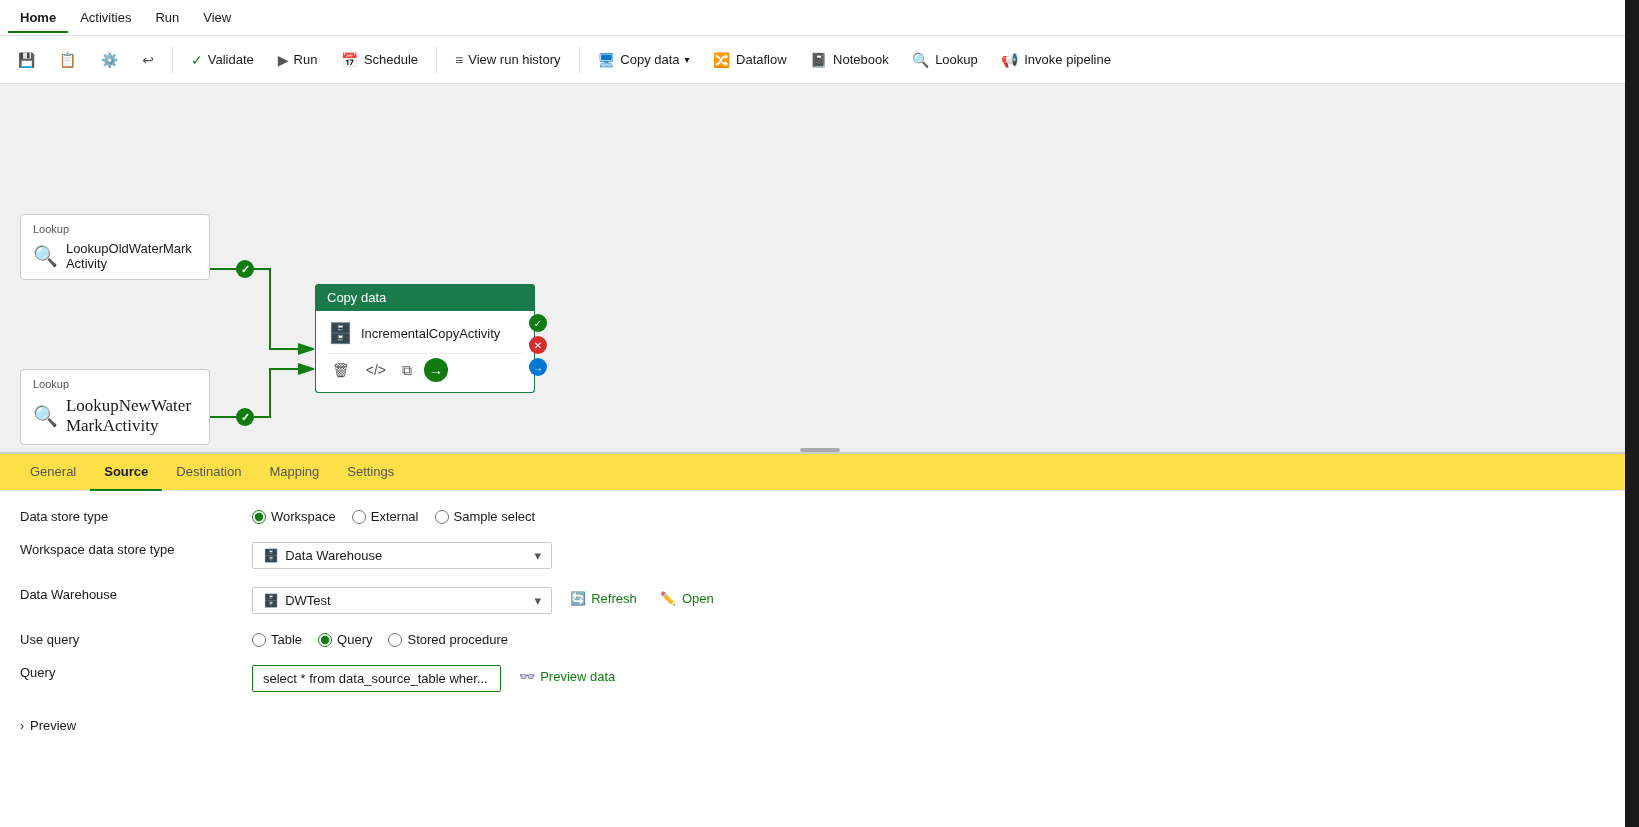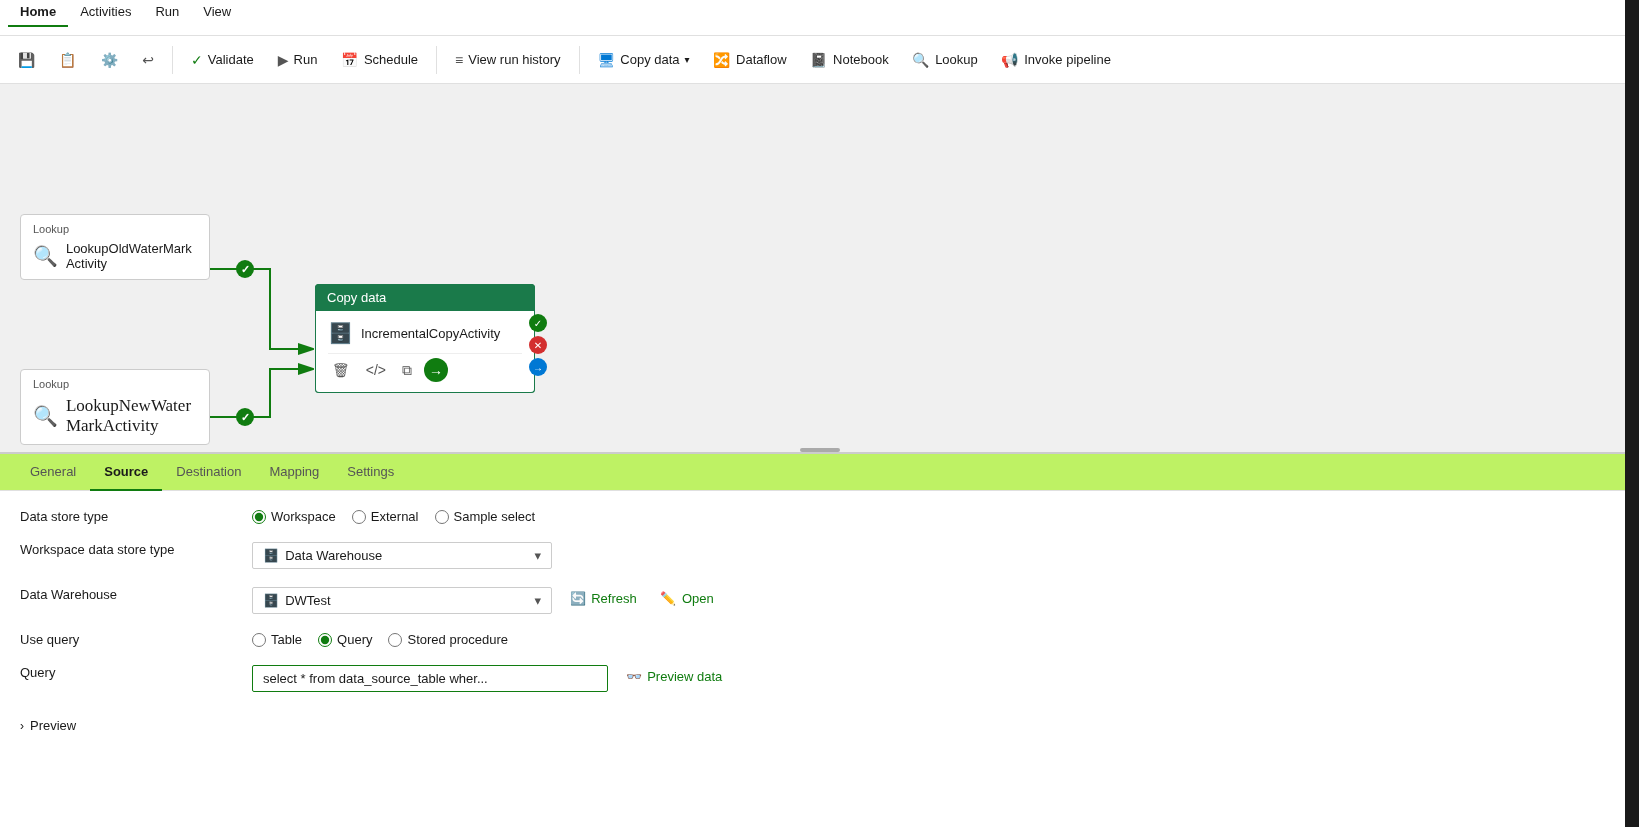--- a/index.html
+++ b/index.html
@@ -1,21 +1,21 @@
 <!DOCTYPE html>
 <html><head>
   <meta charset="utf-8">
   <style>
     * { box-sizing: border-box; margin: 0; padding: 0; }
     body { font-family: 'Segoe UI', Arial, sans-serif; font-size: 13px; background: #f5f5f5; color: #1a1a1a; width: 1639px; height: 827px; overflow: hidden; }
 
     
     .menu-bar {
       display: flex;
-      align-items: flex-end;
+      align-items: center;
       background: #fff;
       border-bottom: 1px solid #e0e0e0;
       padding: 8px 8px;
       height: 36px;
     }
     .menu-item {
       padding: 8px 12px;
       cursor: pointer;
       font-size: 13px;
       color: #1a1a1a;
@@ -159,21 +159,21 @@
     
     .bottom-panel {
       background: #fff;
       height: 420px;
       overflow-y: auto;
     }
     .tab-bar {
       display: flex;
       border-bottom: 1px solid #e0e0e0;
       padding: 0 16px;
-      background: #bef264;
+      background: #fde047;
     }
     .tab {
       padding: 10px 14px;
       cursor: pointer;
       font-size: 13px;
       color: #555;
       border-bottom: 2px solid transparent;
       margin-bottom: -1px;
     }
     .tab.active {
@@ -243,21 +243,21 @@
       color: #107c10;
       cursor: pointer;
       font-size: 13px;
       padding: 4px 6px;
     }
     .text-input {
       border: 1px solid #107c10;
       border-radius: 2px;
       padding: 5px 10px;
       font-size: 13px;
-      width: 356px;
+      width: 249px;
       color: #1a1a1a;
     }
     .advanced-row {
       display: flex;
       align-items: center;
       gap: 6px;
       color: #1a1a1a;
       cursor: pointer;
       font-size: 13px;
       font-weight: 500;

